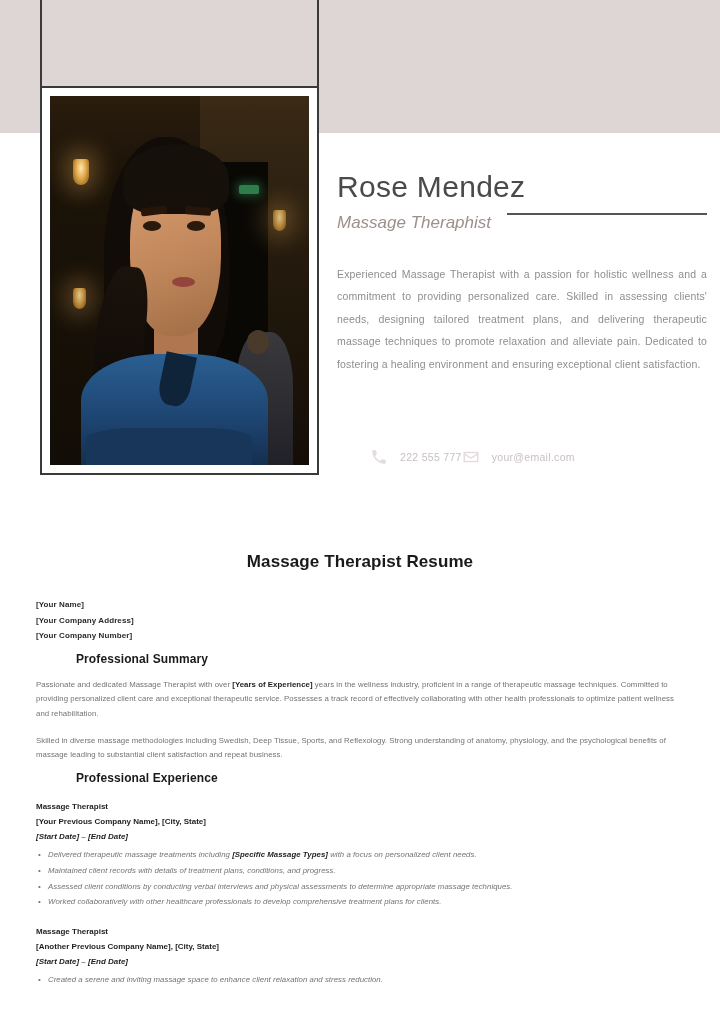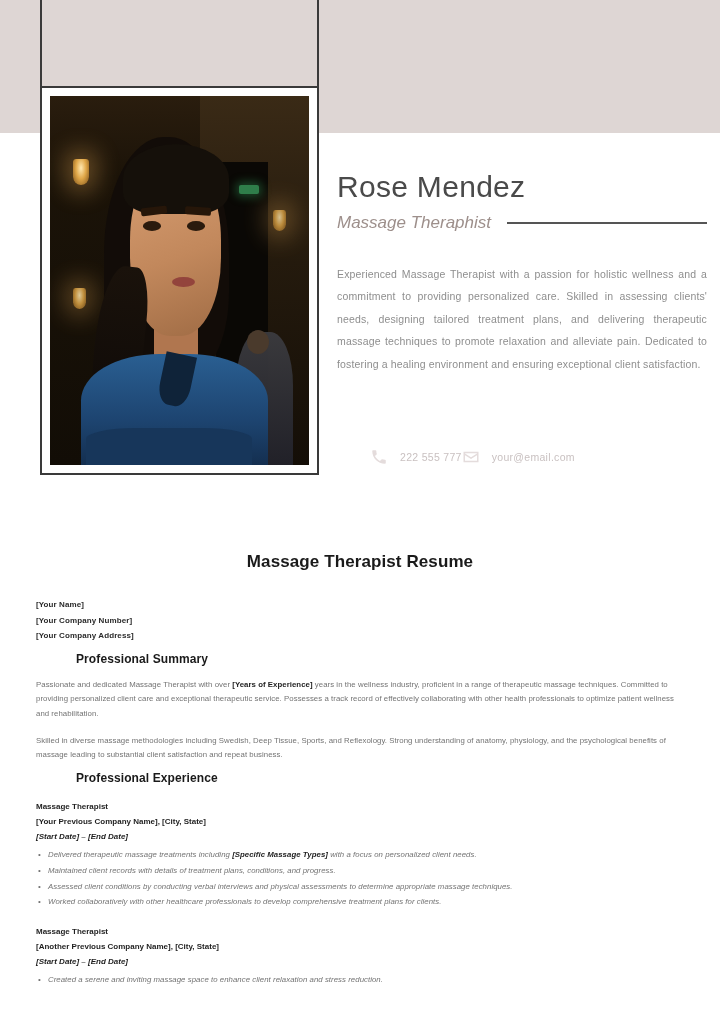--- a/index.html
+++ b/index.html
@@ -178,21 +178,21 @@
   }
   .name {
     font-size: 30px;
     font-weight: 400;
     color: #4a4a4a;
     letter-spacing: .3px;
     line-height: 1.15;
   }
   .role-row {
     display: flex;
-    align-items: center;
+    align-items: flex-start;
     margin-top: 8px;
   }
   .role {
     font-size: 17px;
     font-style: italic;
     color: #9d8f8b;
     white-space: nowrap;
   }
   .role-rule {
     flex: 1;
@@ -380,22 +380,22 @@
     </div>
   </div>
 
   <div class="doc">
     <div class="doc-title">Massage Therapist Resume</div>
 
     <div class="doc-body">
 
       <div class="placeholders">
         <div>[Your Name]</div>
+        <div>[Your Company Address]</div>
         <div>[Your Company Number]</div>
-        <div>[Your Company Address]</div>
       </div>
 
       <div class="sec-head">Professional Summary</div>
 
       <div class="para">
         <span>Passionate and dedicated Massage Therapist with over </span><b>[Years of Experience]</b><span> years in the wellness industry, proficient in a range of therapeutic massage techniques. Committed to providing personalized client care and exceptional therapeutic service. Possesses a track record of effectively collaborating with other health professionals to optimize patient wellness and rehabilitation.</span>
       </div>
 
       <div class="para">Skilled in diverse massage methodologies including Swedish, Deep Tissue, Sports, and Reflexology. Strong understanding of anatomy, physiology, and the psychological benefits of massage leading to substantial client satisfaction and repeat business.</div>
 

